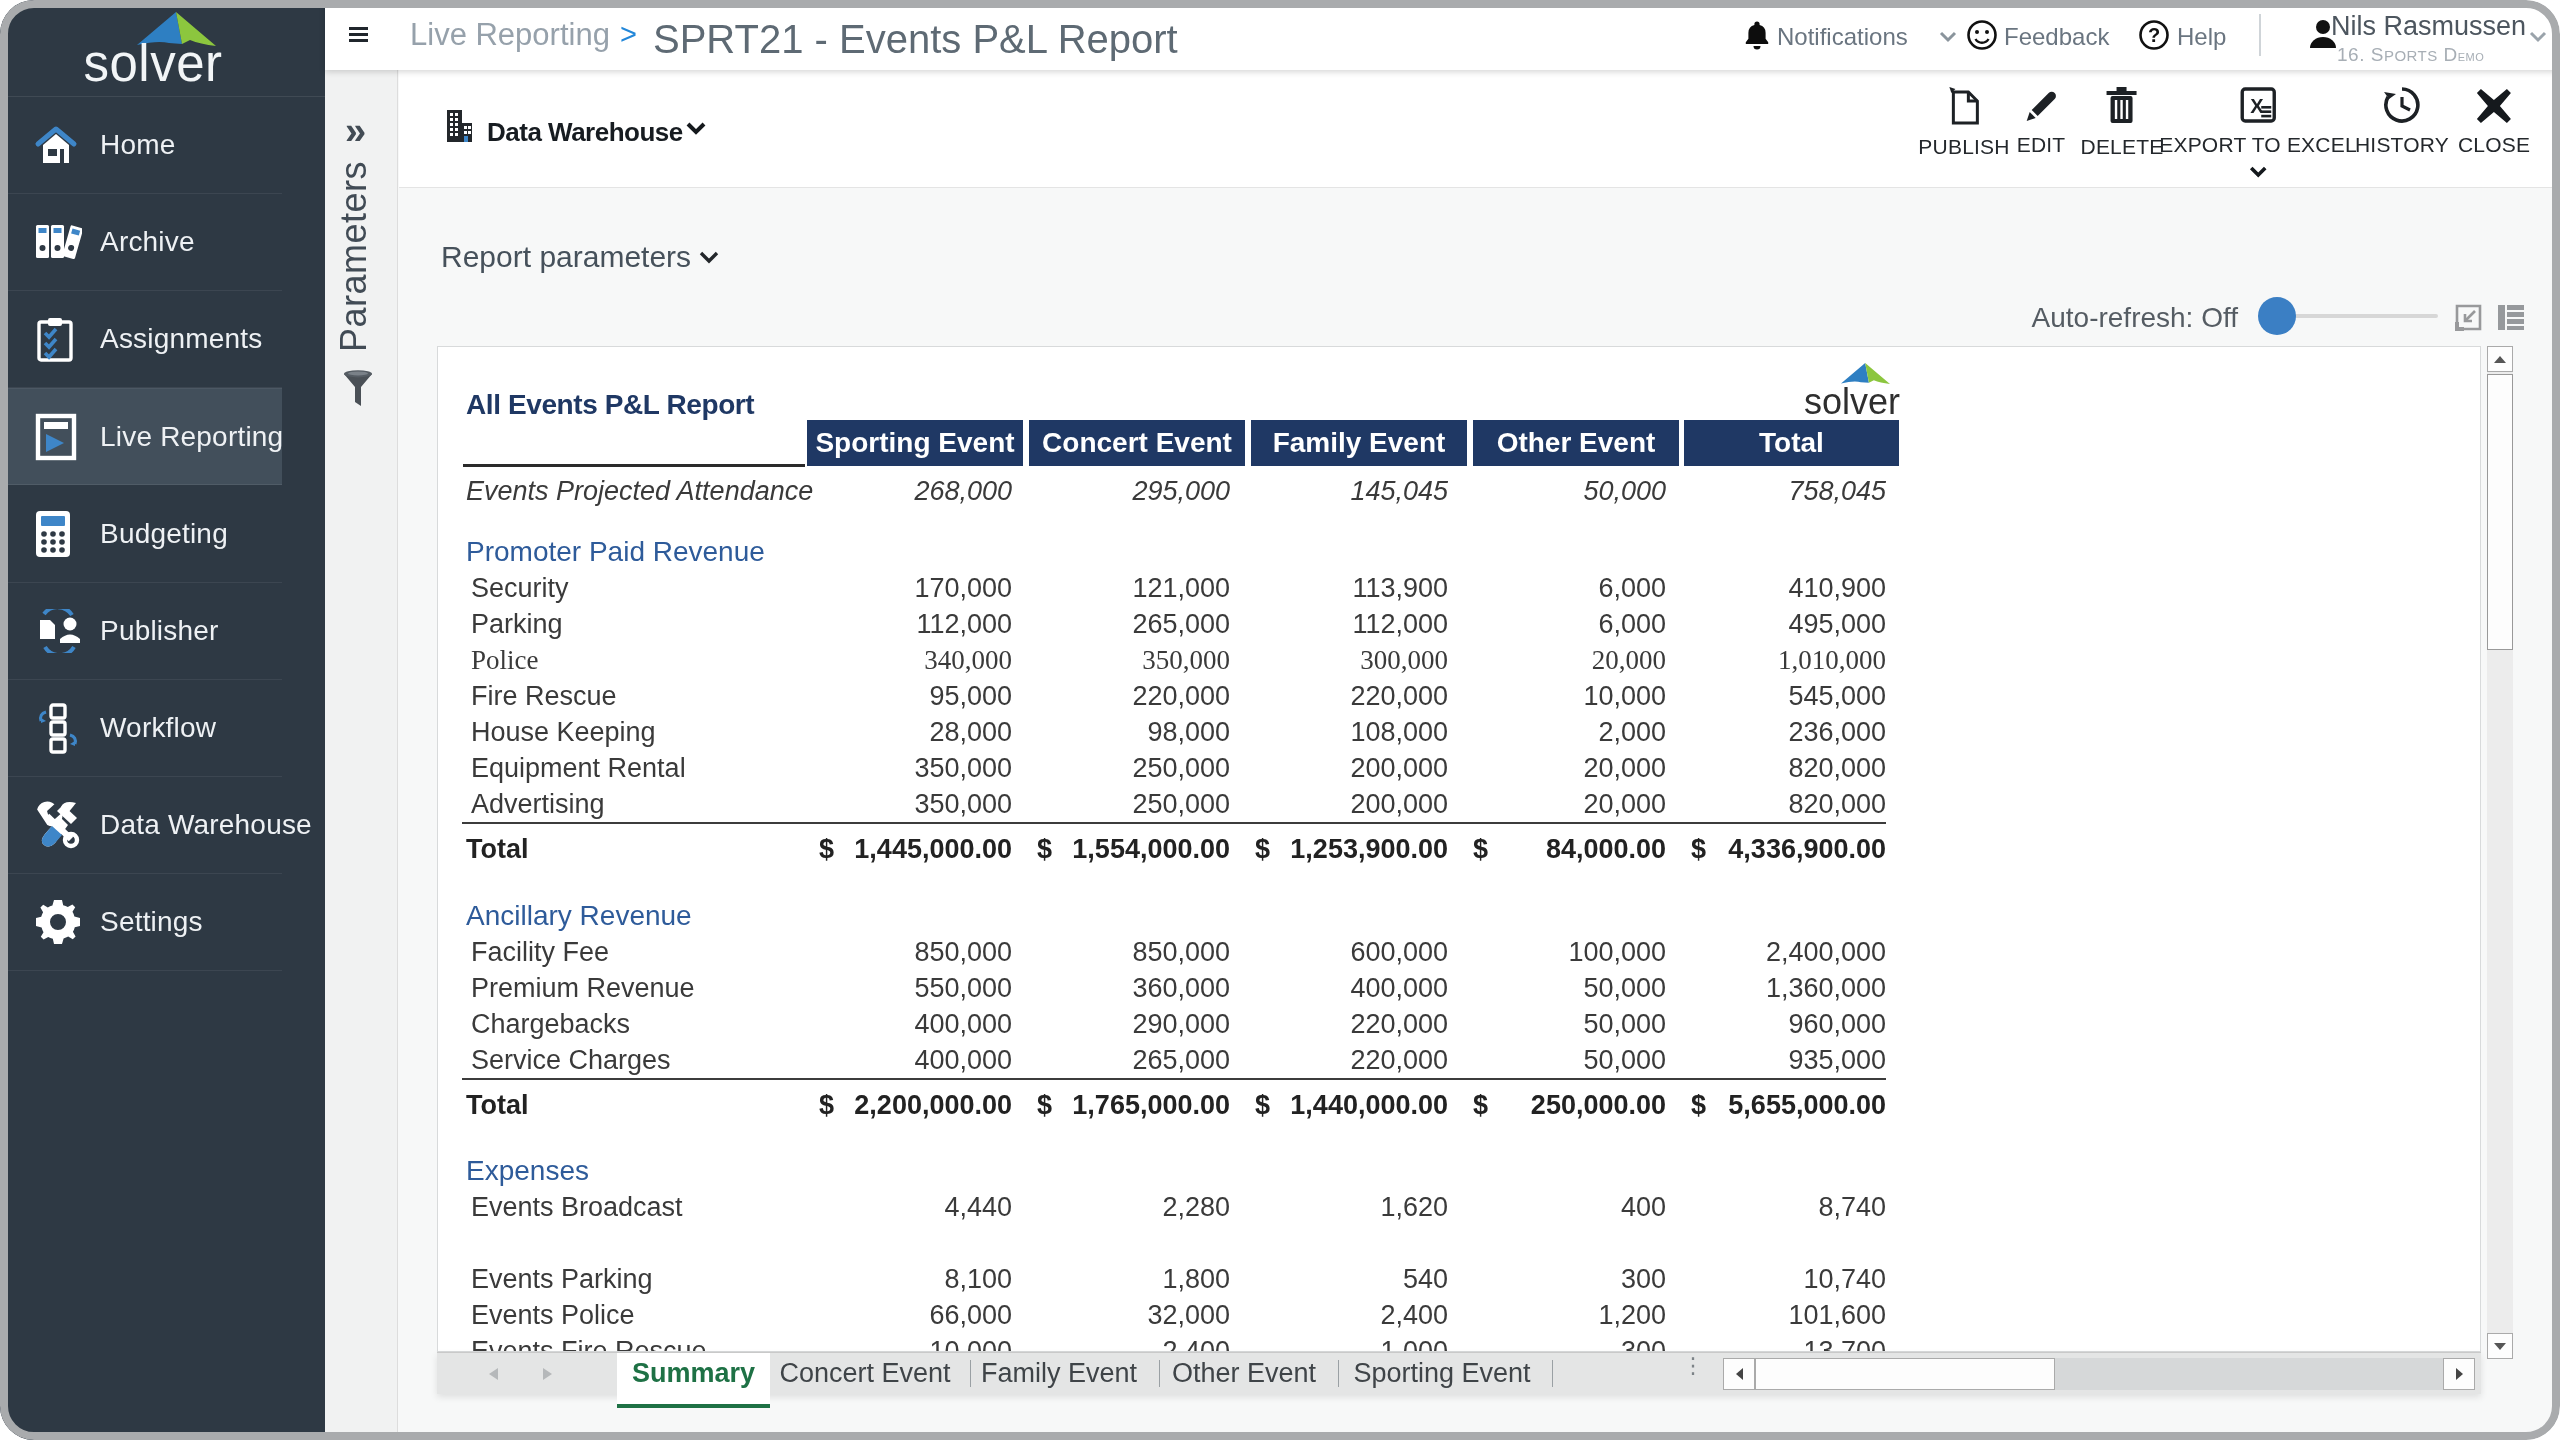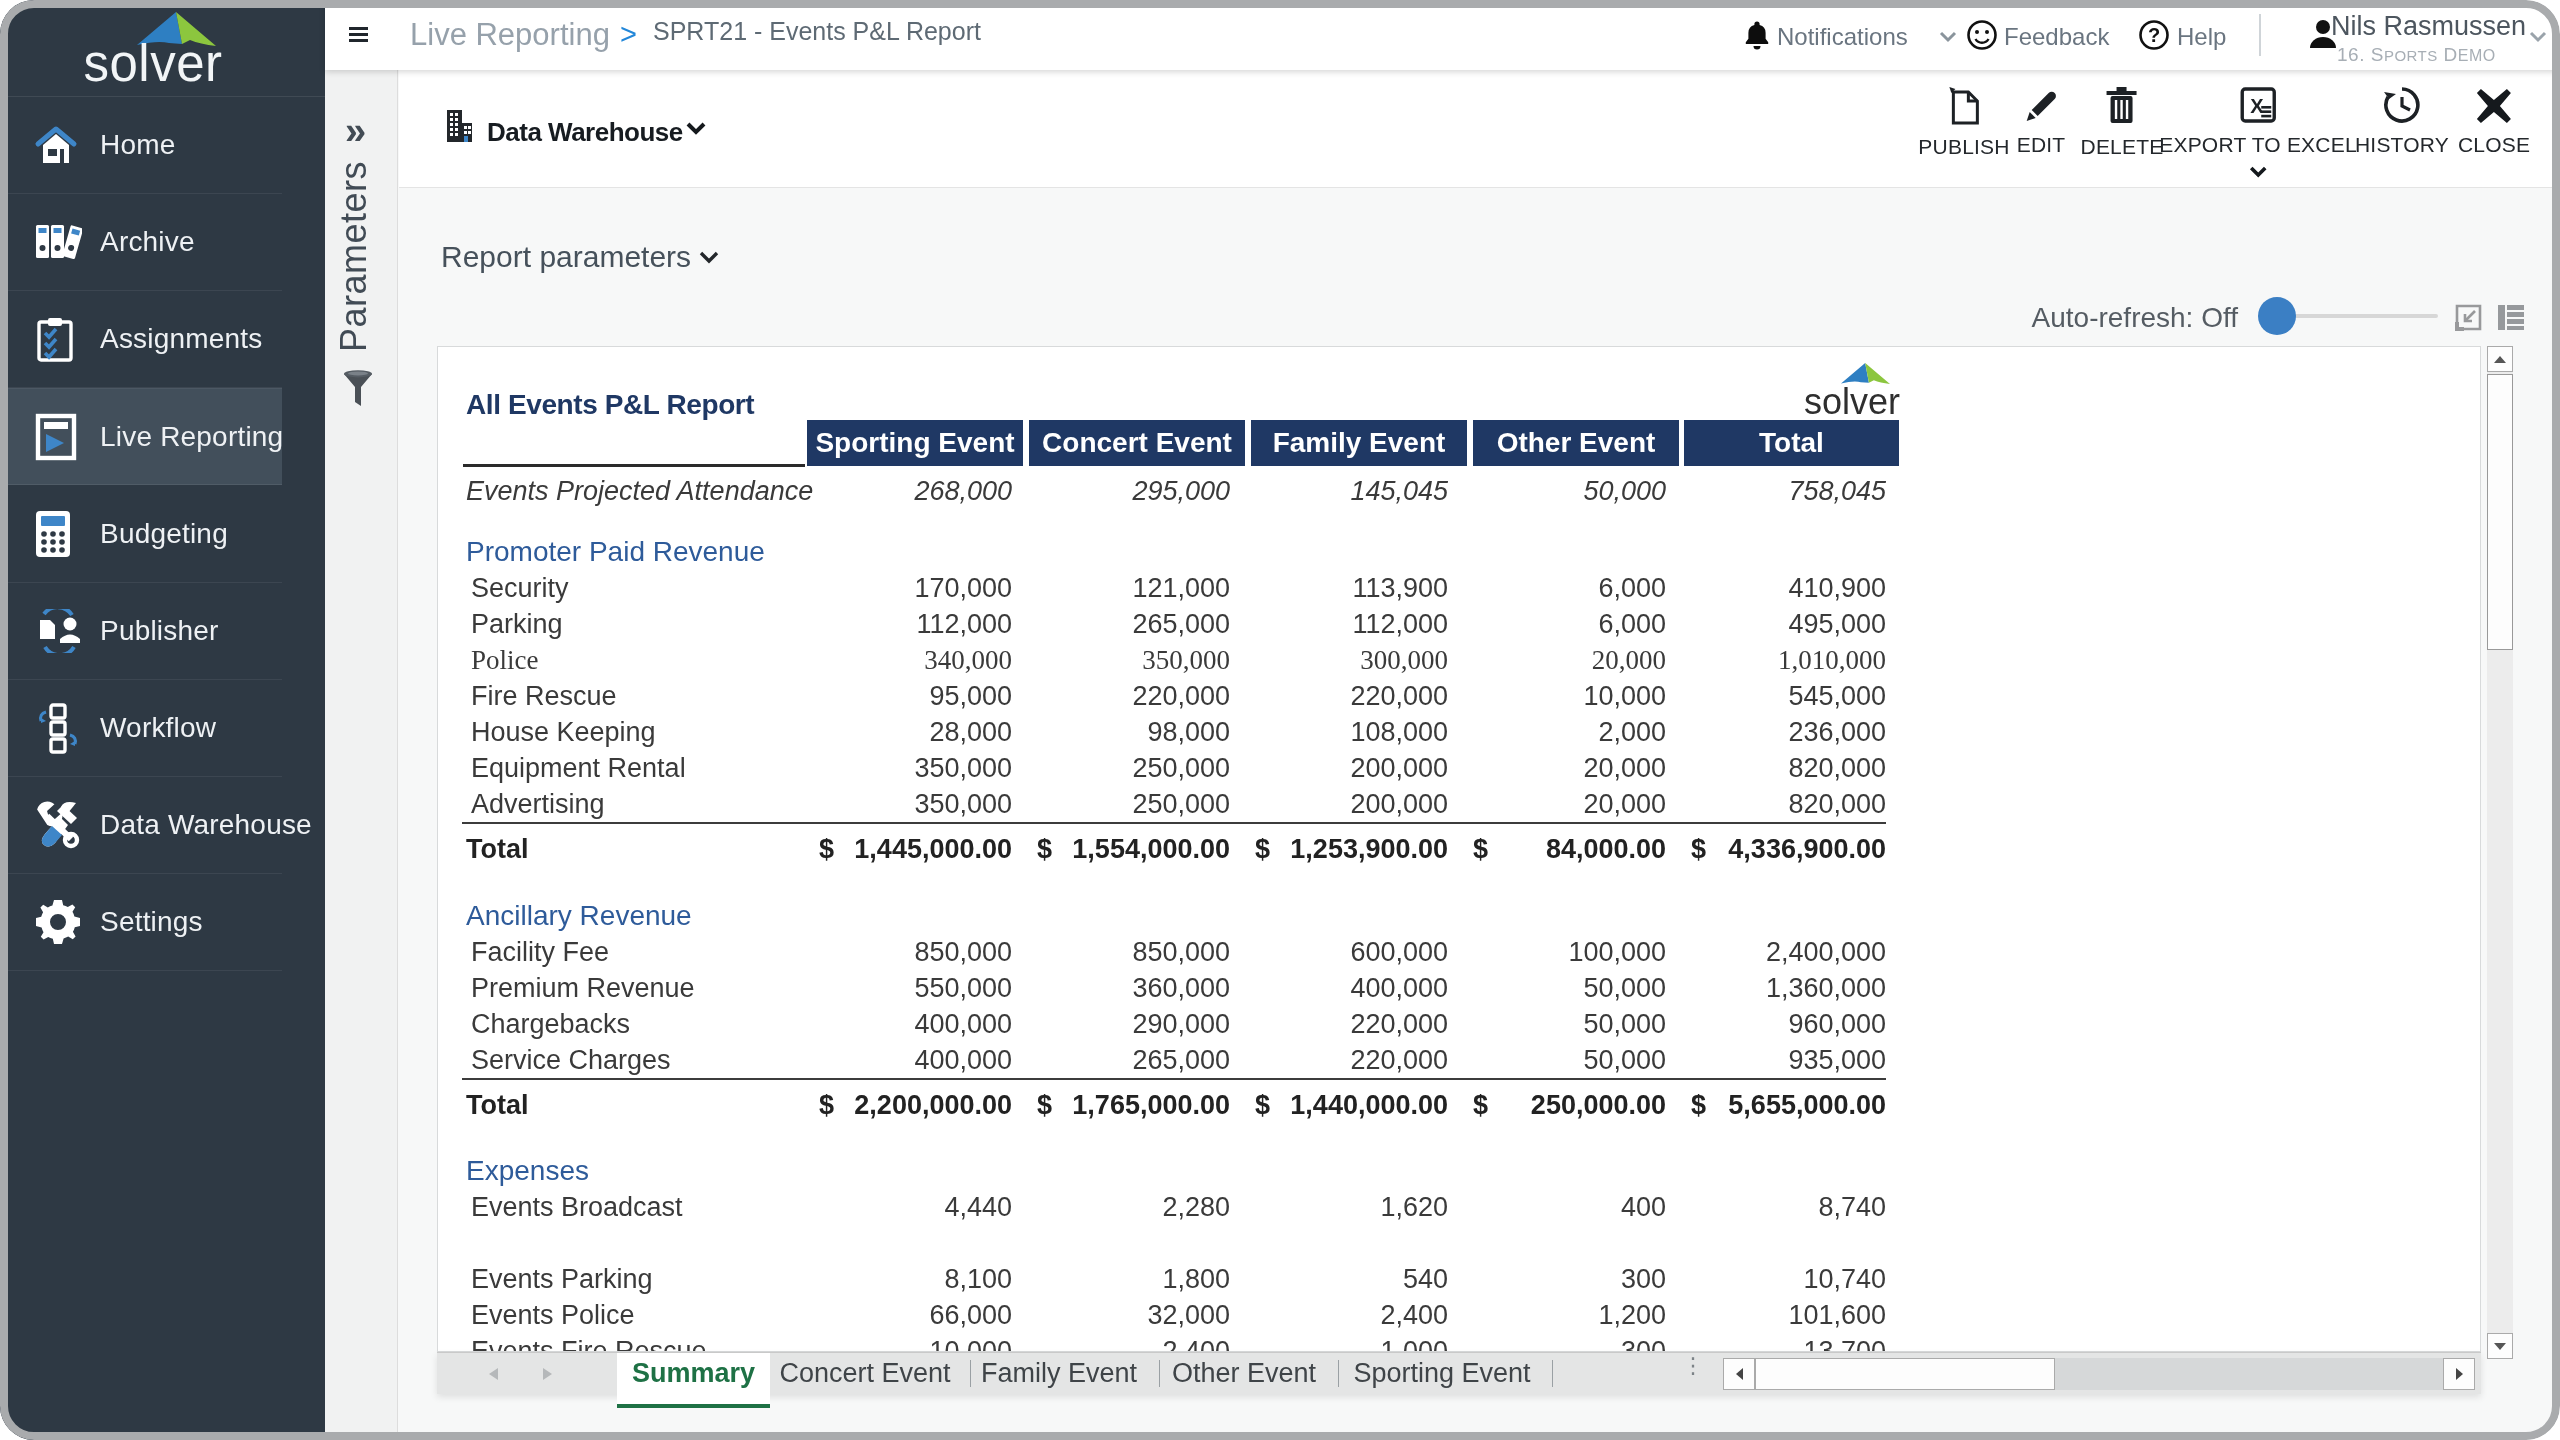--- a/index.html
+++ b/index.html
@@ -8,21 +8,21 @@
 #side{position:absolute;left:0;top:0;width:325px;height:1440px;background:#2e3944}
 #side .logo{position:absolute;left:0;top:0;width:325px;height:97px;border-bottom:1px solid rgba(255,255,255,.09)}
 .nav{position:absolute;left:0;width:282px;height:97px;border-bottom:1px solid rgba(255,255,255,.07)}
 .nav .lbl{position:absolute;left:100px;top:50%;transform:translateY(-50%);color:#eef1f4;font-size:28px;letter-spacing:.2px;white-space:nowrap}
 .nav svg{position:absolute;left:34px;top:50%;transform:translateY(-50%)}
 .nav.active{background:#424f5b;border-top:1px solid rgba(255,255,255,.05)}
 
 #topbar{position:absolute;left:325px;top:0;width:2235px;height:70px;background:#fff;z-index:20;box-shadow:0 2px 6px rgba(0,0,0,.16)}
 .crumb1{position:absolute;left:85px;top:17px;font-size:31px;color:#96a1ab;font-weight:400}
 .crumbgt{position:absolute;left:295px;top:18px;font-size:29px;color:#2287d9;font-weight:400}
-.crumb2{position:absolute;left:328px;top:17px;font-size:25px;color:#5e6a74}
+.crumb2{position:absolute;left:328px;top:17px;font-size:40px;color:#5e6a74}
 
 .burger{position:absolute;left:24px;top:27px;width:19px;height:15px;border-top:3px solid #20262c;border-bottom:3px solid #20262c}
 .burger:before{content:"";position:absolute;left:0;top:3px;width:19px;height:3px;background:#20262c}
 
 #pstrip{position:absolute;left:325px;top:70px;width:73px;height:1370px;background:#f1f2f2;border-right:1px solid #ddd}
 #pstrip .chev{position:absolute;left:20px;top:40px;font-size:38px;color:#434c55;font-weight:700}
 #pstrip .ptxt{position:absolute;left:8px;top:92px;width:58px;height:190px;writing-mode:vertical-rl;transform:rotate(180deg);font-size:36px;color:#414b55;letter-spacing:.5px}
 
 #main{position:absolute;left:399px;top:70px;width:2161px;height:1370px;background:#f7f8f8}
 #toolbar{position:absolute;left:0;top:0;width:2161px;height:118px;background:#fff;border-bottom:1px solid #e4e4e4}
@@ -182,21 +182,21 @@
 <circle cx="16" cy="16" r="13.5" fill="none" stroke="#111" stroke-width="2.6"></circle>
 <text x="16" y="23" text-anchor="middle" font-size="20" font-weight="bold" fill="#111" font-family="Liberation Sans">?</text>
       </svg>
 <span style="position:absolute;left:1852px;top:23px;font-size:24px;color:#6a7580">Help</span>
 <div style="position:absolute;left:1934px;top:14px;width:2px;height:42px;background:#cfd4d8"></div>
 <svg style="position:absolute;left:1983px;top:18px" width="30" height="32" viewBox="0 0 30 32">
 <circle cx="15" cy="9" r="7" fill="#111"></circle>
         <path d="M2 30 a13 11 0 0 1 26 0 Z" fill="#111"></path>
       </svg>
 <span style="position:absolute;left:2006px;top:11px;font-size:27px;color:#4d565f">Nils Rasmussen</span>
-<span style="position:absolute;left:2012px;top:44px;font-size:19px;color:#a7aeb5;letter-spacing:.5px">16. S<span style="font-size:15px">PORTS</span> D<span style="font-size:16px">EMO</span></span>
+<span style="position:absolute;left:2012px;top:44px;font-size:19px;color:#a7aeb5;letter-spacing:.5px">16. S<span style="font-size:15px">PORTS</span> D<span style="font-size:11px">EMO</span></span>
 <svg style="position:absolute;left:2203px;top:30px" width="20" height="14" viewBox="0 0 20 14">
         <path d="M3 3 l7 7 l7 -7" stroke="#9aa3ab" stroke-width="3" fill="none"></path>
       </svg>
 </div>
 <div id="pstrip">
 <div class="chev">»</div>
 <div class="ptxt">Parameters</div>
 <svg style="position:absolute;left:18px;top:300px" width="30" height="37" viewBox="0 0 30 37">
 <path d="M1 4 L12 17 L12 32 L18 36 L18 17 L29 4 Z" fill="#4a5056"></path>
 <ellipse cx="15" cy="3.8" rx="14" ry="3.6" fill="#555c63"></ellipse>

